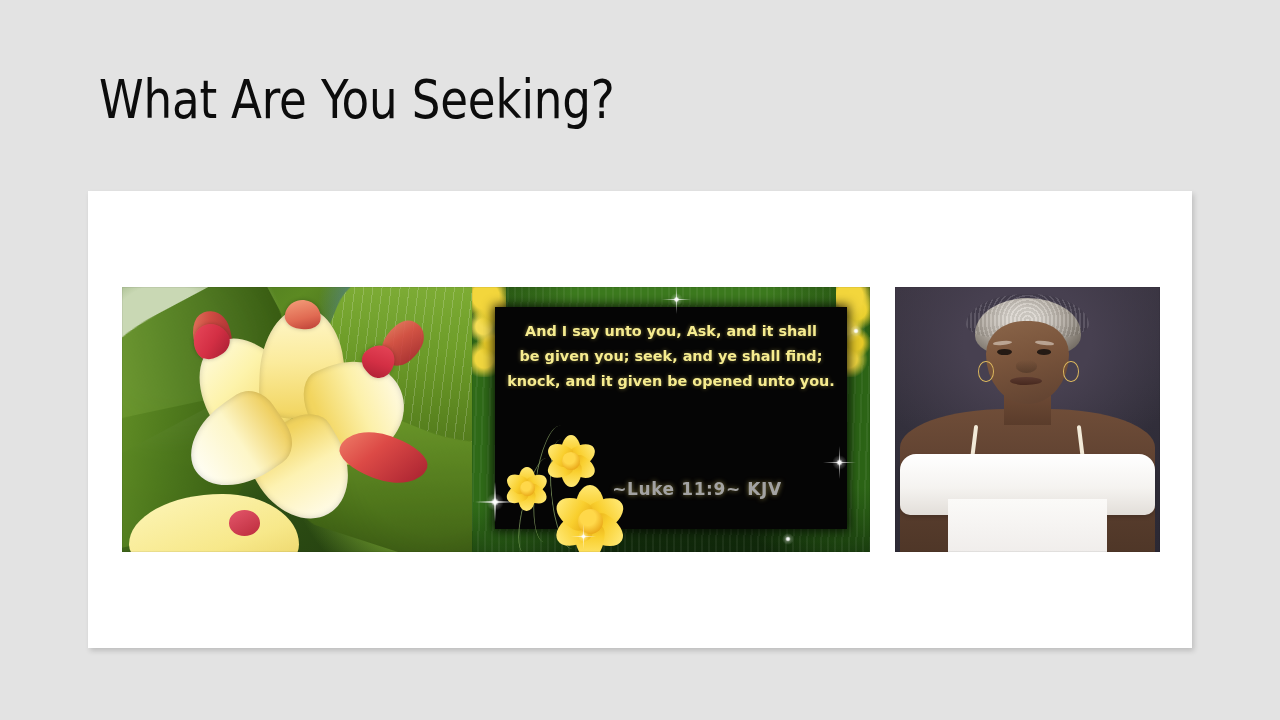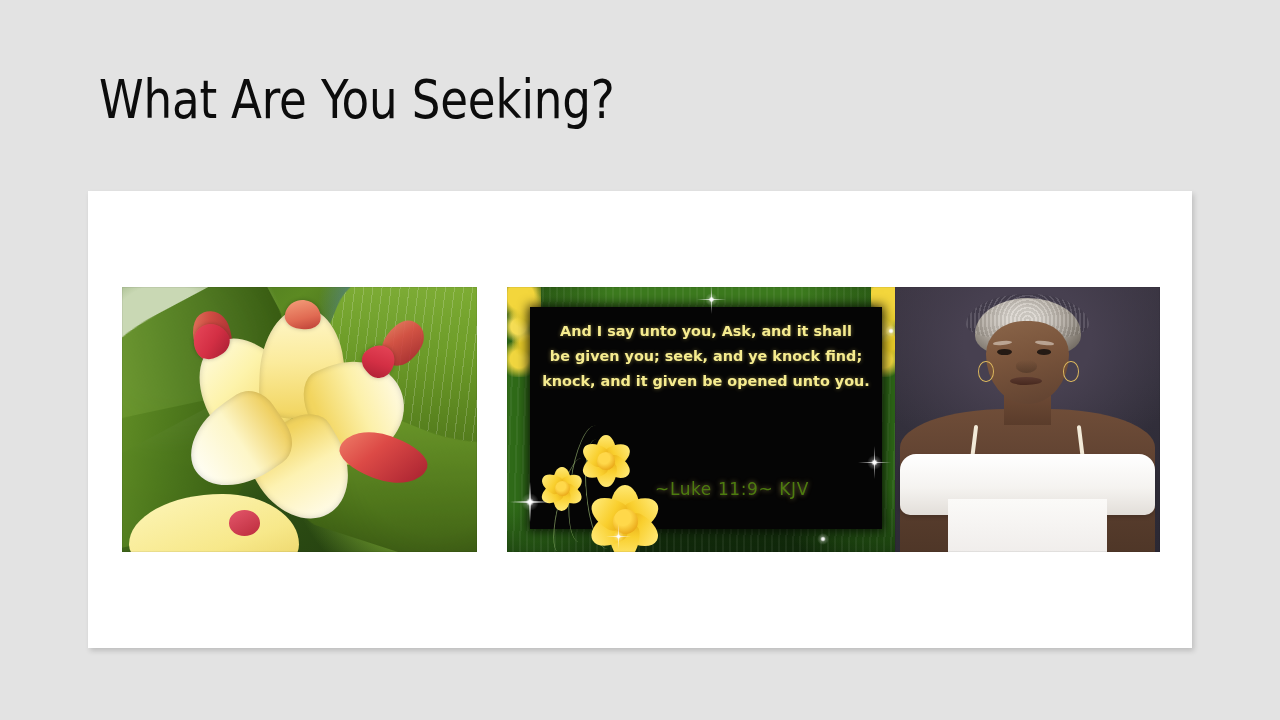--- a/index.html
+++ b/index.html
@@ -136,21 +136,21 @@
     filter: blur(0.4px);
   }
   #pic-plumeria .lower-tip {
     position: absolute; left: 30%; top: 84%; width: 9%; height: 10%;
     border-radius: 50%;
     background: linear-gradient(150deg,#e4576b 0%, #bc2b3c 100%);
   }
 
   
   #pic-verse {
-    left: 419px;  
+    left: 384px;  
     top: 96px;    
     width: 398px;
     height: 265px;
     background:
       repeating-linear-gradient(92deg, rgba(255,255,255,0.055) 0 2px, rgba(0,0,0,0) 2px 7px),
       radial-gradient(ellipse 70% 55% at 50% 4%, #3c7a1e 0 35%, rgba(0,0,0,0) 78%),
       radial-gradient(ellipse 45% 80% at 3% 55%, #2f6a18 0 35%, rgba(0,0,0,0) 80%),
       radial-gradient(ellipse 45% 80% at 97% 50%, #2c6416 0 32%, rgba(0,0,0,0) 80%),
       linear-gradient(180deg, #16330b 0%, #234d12 30%, #1b3e0e 70%, #0f260a 100%);
   }
@@ -171,23 +171,23 @@
     font-weight: 700;
     font-family: "DejaVu Sans", "Liberation Sans", sans-serif;
     text-shadow: 0 0 4px rgba(255,235,120,0.45);
     padding: 0 6px;
   }
   #verse-text .vline { display: block; white-space: nowrap; }
   #verse-ref {
     position: absolute;
     left: 0; right: 0; top: 172px;
     text-align: center;
-    color: #4d7c0f;
+    color: #a3a3a3;
     font-size: 17px;
-    font-weight: 400;
+    font-weight: 700;
     letter-spacing: 0.6px;
     font-family: "DejaVu Sans", "Liberation Sans", sans-serif;
     text-shadow: 0 0 5px rgba(255,235,120,0.5);
     padding-left: 52px;
   }
   
   .daff {
     position: absolute;
     width: 54px; height: 54px;
   }
@@ -407,21 +407,21 @@
       </div>
 
       <div class="picture" id="pic-verse">
 
         <div class="corner-daffs" id="cd-left"></div>
         <div class="corner-daffs" id="cd-right"></div>
 
         <div id="verse-panel">
           <div id="verse-text">
             <span class="vline">And I say unto you, Ask, and it shall</span>
-            <span class="vline">be given you; seek, and ye knock find;</span>
+            <span class="vline">be given you; seek, and ye shall find;</span>
             <span class="vline">knock, and it given be opened unto you.</span>
           </div>
           <div id="verse-ref">~Luke 11:9~ KJV</div>
 
           <div class="stem" id="stem1"></div>
           <div class="stem" id="stem2"></div>
           <div class="stem" id="stem3"></div>
 
           <div class="daff" id="daff-a">
             <span class="pt"></span>

